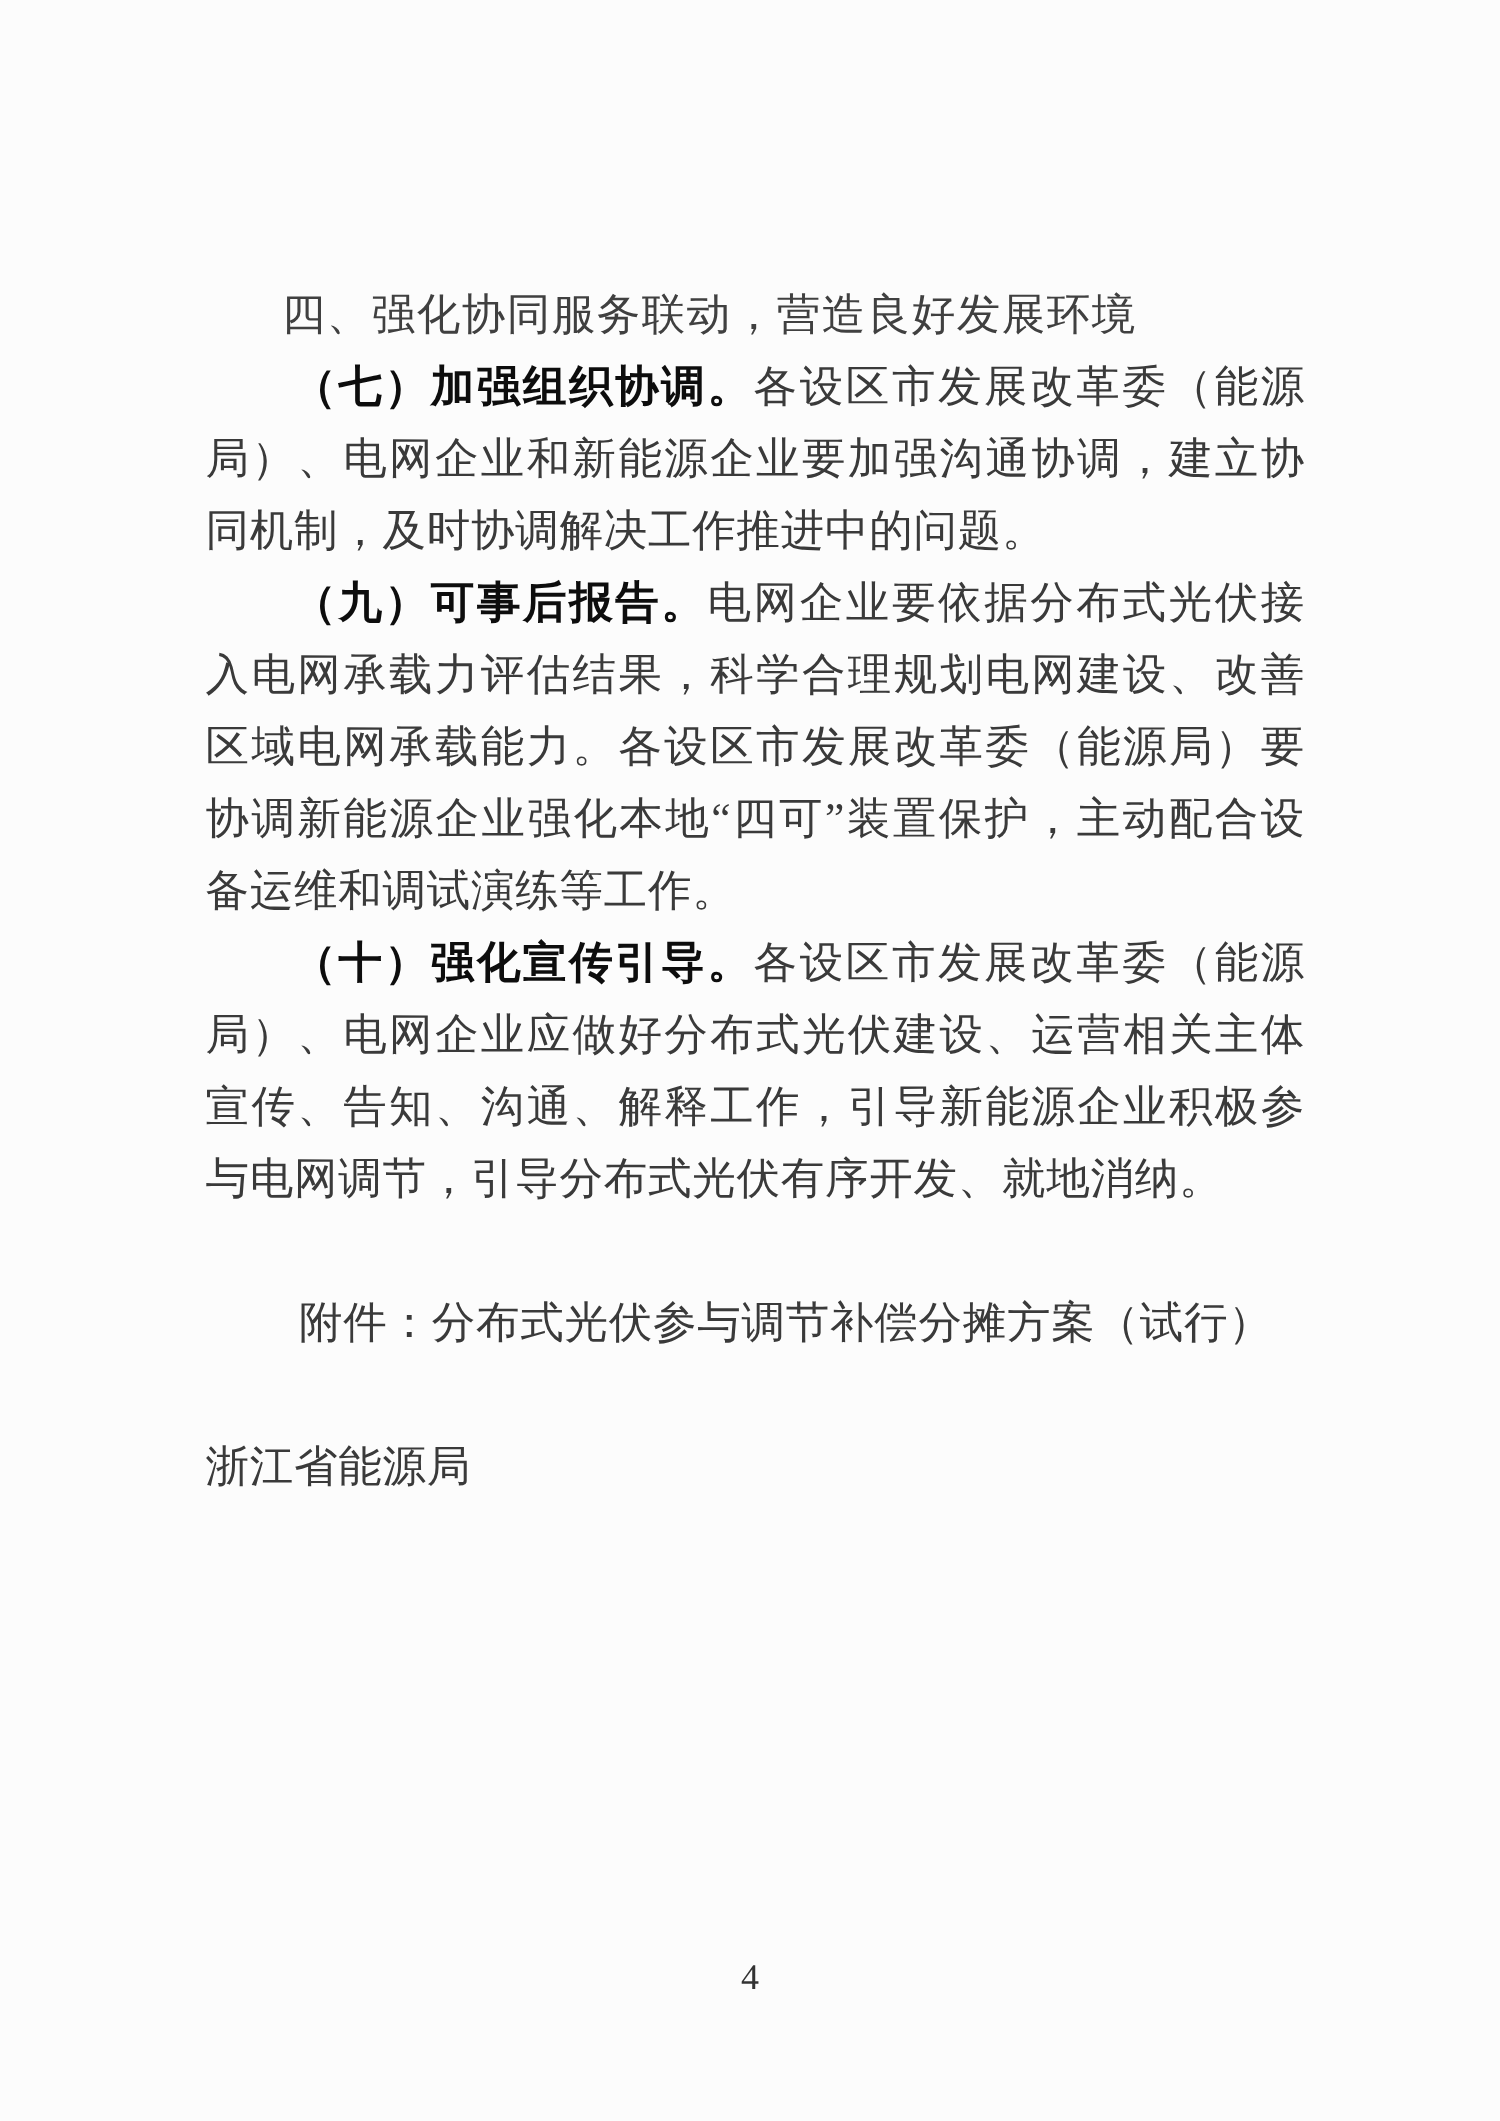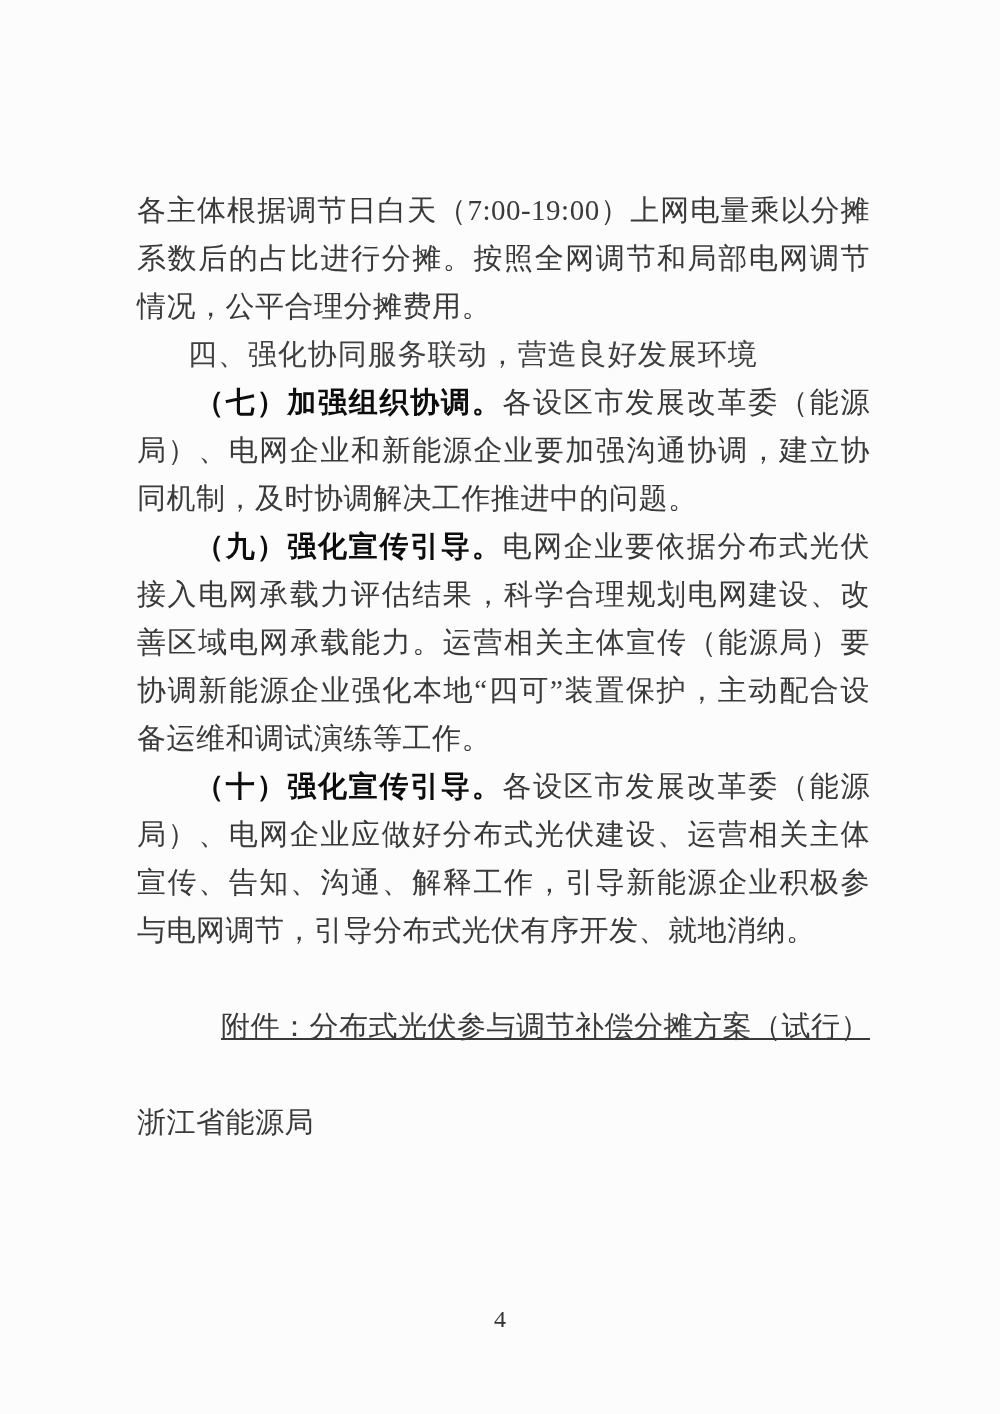--- a/index.html
+++ b/index.html
@@ -44,22 +44,21 @@
     line-height: 48px;
     font-weight: 400;
     color: #404040;
     font-family: "Liberation Sans", sans-serif;
     text-indent: 1.75em;
     letter-spacing: 1px;
   }
   .attachment {
     margin: 48px 0 0 0;
     text-indent: 1.4em;
-    text-align: right;
-    text-decoration: underline;
+    text-align: center;
   }
   .signature {
     margin: 48px 0 0 0;
     text-align: left;
     padding-right: 72px;
   }
   .page-number {
     position: absolute;
     left: 0;
     right: 0;
@@ -70,28 +69,27 @@
     color: #333333;
     font-family: "Liberation Serif", serif;
   }
 </style>
 </head>
 <body>
 
 <div class="page">
   <div class="body-text">
 
-    <p class="para">各主体根据调节日白天（7:00-19:00）上网电量乘以分摊系数后的占比进行分摊。按照全网调节和局部电网调节情况，公平合理分摊费用。</p>
 
     <h2 class="heading">四、强化协同服务联动，营造良好发展环境</h2>
 
     <p class="para indent"><span class="lead">（七）加强组织协调。</span><span>各设区市发展改革委（能源局）、电网企业和新能源企业要加强沟通协调，建立协同机制，及时协调解决工作推进中的问题。</span></p>
 
 
-    <p class="para indent"><span class="lead">（九）强化宣传引导。</span><span>电网企业要依据分布式光伏接入电网承载力评估结果，科学合理规划电网建设、改善区域电网承载能力。运营相关主体宣传（能源局）要协调新能源企业强化本地“四可”装置保护，主动配合设备运维和调试演练等工作。</span></p>
+    <p class="para indent"><span class="lead">（九）可事后报告。</span><span>电网企业要依据分布式光伏接入电网承载力评估结果，科学合理规划电网建设、改善区域电网承载能力。各设区市发展改革委（能源局）要协调新能源企业强化本地“四可”装置保护，主动配合设备运维和调试演练等工作。</span></p>
 
     <p class="para indent"><span class="lead">（十）强化宣传引导。</span><span>各设区市发展改革委（能源局）、电网企业应做好分布式光伏建设、运营相关主体宣传、告知、沟通、解释工作，引导新能源企业积极参与电网调节，引导分布式光伏有序开发、就地消纳。</span></p>
 
     <p class="para attachment">附件：分布式光伏参与调节补偿分摊方案（试行）</p>
 
     <p class="para signature">浙江省能源局</p>
 
   </div>
 
   <div class="page-number">4</div>

